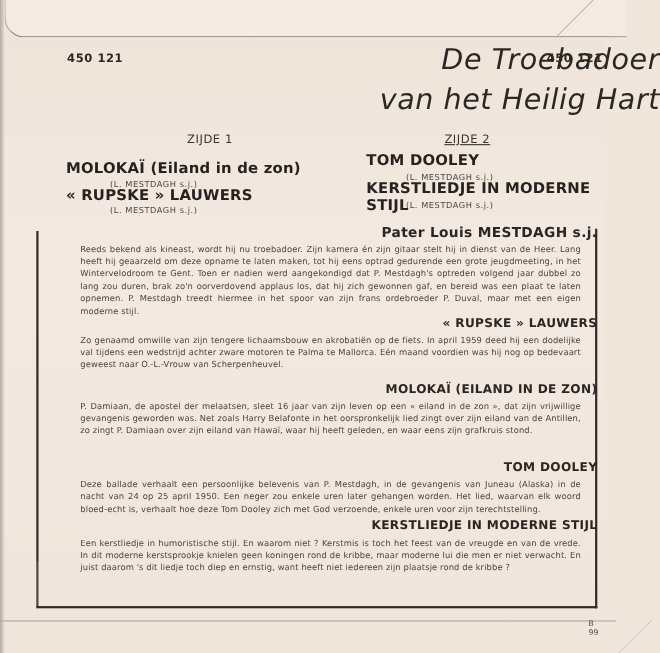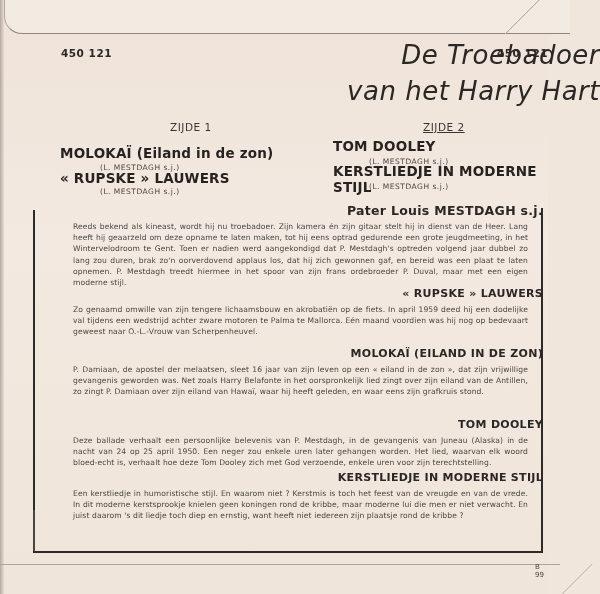--- a/index.html
+++ b/index.html
@@ -48,21 +48,21 @@
     position: absolute; left: 0; width: 600px; text-align: right;
     font-family: "DejaVu Sans", sans-serif; font-style: italic;
     font-size: 26px; color: #2b2725; letter-spacing: 0.5px;
   }
   .title.l1 { top: 40px; left: 0; }
   .title.l2 { top: 76px; left: 0; }
   .side-label {
     position: absolute; font-size: 10.5px; color: #3a3532; letter-spacing: 0.5px;
   }
   .side1 { left: 143px; top: 121px; margin-left: 27px; }
-  .side2 { left: 423px; top: 121px; text-decoration: underline; }
+  .side2 { left: 404px; top: 121px; text-decoration: underline; }
   .song {
     position: absolute; font-size: 13.5px; font-weight: bold; color: #262220;
     letter-spacing: 0.2px;
   }
   .credit {
     position: absolute; font-size: 7.5px; color: #4a4440; letter-spacing: 0.5px;
   }
   .s1a { left: 60px; top: 145px; }
   .c1a { left: 100px; top: 163px; }
   .s1b { left: 60px; top: 170px; }
@@ -113,21 +113,21 @@
   <div class="edge-left"></div>
   <div class="flap-top"></div>
   <div class="flap-top-diag"></div>
   <div class="flap-bottom"></div>
   <div class="flap-bottom-diag"></div>
 
   <div class="catno left">450 121</div>
   <div class="catno right">450 121</div>
 
   <div class="title l1">De Troebadoer</div>
-  <div class="title l2">van het Harry Hart</div>
+  <div class="title l2">van het Heilig Hart</div>
 
   <div class="side-label side1">ZIJDE 1</div>
   <div class="side-label side2">ZIJDE 2</div>
 
   <div class="song s1a">MOLOKAÏ (Eiland in de zon)</div>
   <div class="credit c1a">(L. MESTDAGH s.j.)</div>
   <div class="song s1b">« RUPSKE » LAUWERS</div>
   <div class="credit c1b">(L. MESTDAGH s.j.)</div>
 
   <div class="song s2a">TOM DOOLEY</div>

